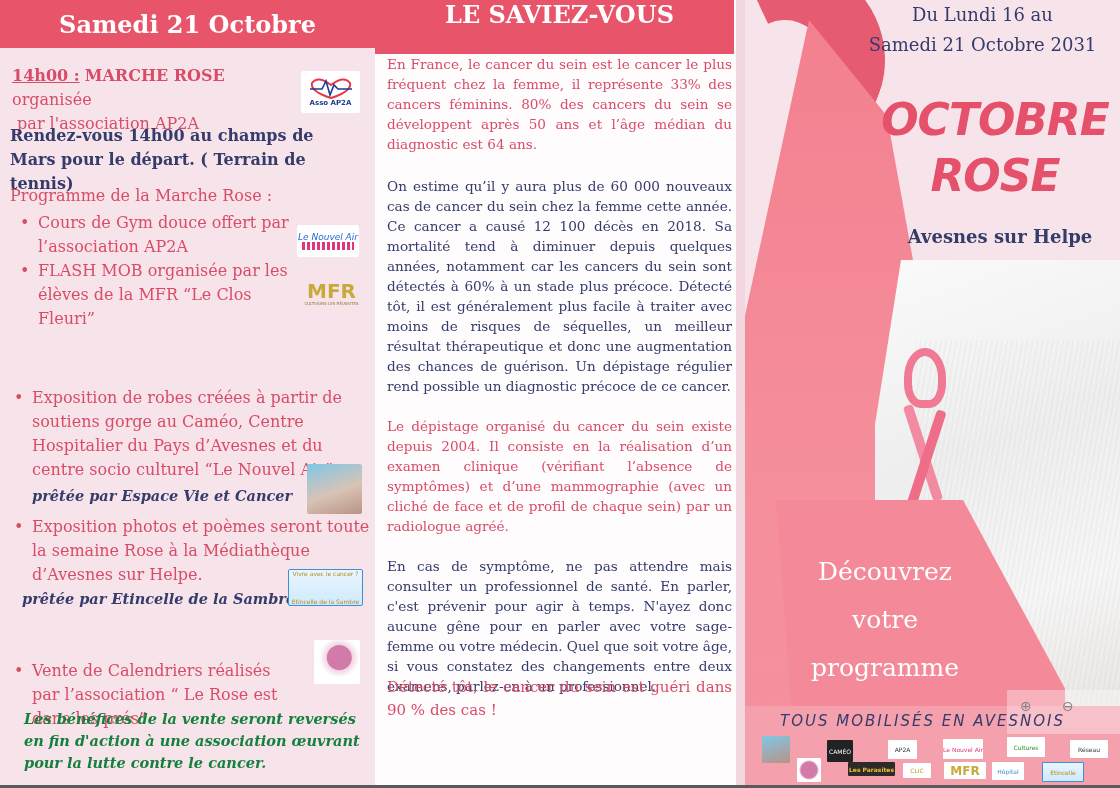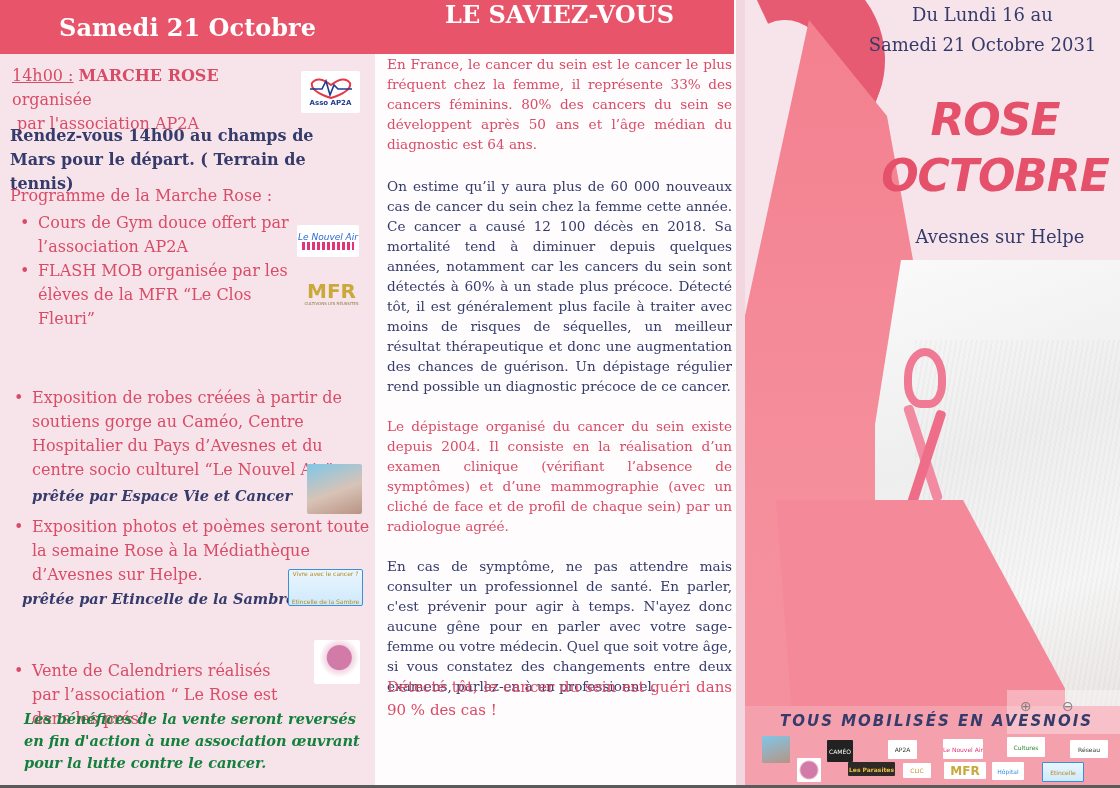--- a/index.html
+++ b/index.html
@@ -4,29 +4,29 @@
 <style>
   * { margin: 0; padding: 0; box-sizing: border-box; }
   html, body { width: 1120px; height: 788px; overflow: hidden; background: #5a5a5a; }
   body { position: relative; font-family: "DejaVu Serif", serif; }
 
   .page { position: absolute; left: 0; top: 0; width: 1120px; height: 785px; }
 
   
   .left { position: absolute; left: 0; top: 0; width: 375px; height: 785px; background: #f7e3ea; }
   .band { position: absolute; left: 0; background: #e8546a; color: #fff; display: flex; align-items: center; justify-content: center; font-weight: bold; }
-  .band.top { top: 0; width: 375px; height: 54px; font-size: 24px; }
+  .band.top { top: 0; width: 375px; height: 48px; font-size: 24px; }
   .band.mid { top: 321px; width: 375px; height: 61px; font-size: 24px; letter-spacing: 0.3px; }
 
   .rose { color: #d94c67; }
   .navy { color: #353b6b; }
 
   .l-block { position: absolute; font-size: 16px; line-height: 24px; }
   .marche { left: 12px; top: 64px; width: 290px; }
-  .marche .time { text-decoration: underline; font-weight: normal; margin-top: 14px; }
+  .marche .time { text-decoration: underline; font-weight: bold; margin-top: 14px; }
   .marche .bold { font-weight: bold; }
   .rdv { left: 10px; top: 124px; width: 350px; font-weight: bold; }
   .prog-title { left: 10px; top: 184px; width: 320px; }
 
   ul.bul { list-style: none; }
   ul.bul li { position: relative; padding-left: 28px; }
   ul.bul li::before { content: "•"; position: absolute; left: 10px; top: 0; color: #d94c67; }
   .prog-list { left: 10px; top: 211px; width: 300px; }
 
   .week1 { left: 4px; top: 386px; width: 372px; }
@@ -69,25 +69,25 @@
   .photo { position: absolute; left: 130px; top: 260px; width: 260px; height: 470px; background: linear-gradient(160deg,#fafafa 0%,#eeeeee 40%,#f6f6f6 70%,#e7e2df 100%); clip-path: polygon(10% 0, 100% 0, 100% 100%, 0 100%, 0 35%); }
   .photo-stripes { position: absolute; left: 170px; top: 340px; width: 210px; height: 380px; background: repeating-linear-gradient(100deg, rgba(0,0,0,0.025) 0 2px, transparent 2px 5px); }
   .mini-ribbon { position: absolute; left: 155px; top: 348px; width: 50px; height: 160px; }
   .mini-ribbon .loop { position: absolute; left: 4px; top: 0; width: 42px; height: 60px; border: 8px solid #f07a93; border-radius: 50% 50% 40% 40%; }
   .mini-ribbon .tail1 { position: absolute; left: 18px; top: 55px; width: 10px; height: 100px; background: #f28aa2; transform: rotate(-18deg); border-radius: 4px; }
   .mini-ribbon .tail2 { position: absolute; left: 20px; top: 60px; width: 10px; height: 110px; background: #ee6d89; transform: rotate(18deg); border-radius: 4px; }
   .cta-shape { position: absolute; left: -20px; top: 500px; width: 340px; height: 230px; background: #f4899a; clip-path: polygon(15% 0, 70% 0, 100% 82%, 100% 100%, 20% 100%); }
 
   .dates { position: absolute; left: 100px; top: 0; width: 275px; text-align: center; font-weight: normal; font-size: 18px; line-height: 30px; color: #353b6b; }
   .big-title { position: absolute; left: 125px; top: 92px; width: 250px; text-align: center; font-family: "DejaVu Sans", sans-serif; font-weight: bold; font-style: italic; font-size: 44px; line-height: 56px; color: #e5506a; letter-spacing: -1px; }
-  .city { position: absolute; left: 135px; top: 226px; width: 240px; text-align: center; font-weight: normal; font-size: 18px; color: #353b6b; }
+  .city { position: absolute; left: 135px; top: 226px; width: 240px; text-align: center; font-weight: bold; font-size: 18px; color: #353b6b; }
   .cta { position: absolute; left: 40px; top: 548px; width: 200px; text-align: center; color: #fff; font-size: 25px; line-height: 48px; font-family: "DejaVu Serif", serif; }
 
   .mobil-bar { position: absolute; left: 0; top: 706px; width: 375px; height: 79px; background: #f5a0ad; }
-  .mobil-title { position: absolute; left: 35px; top: 712px; font-family: "DejaVu Sans", sans-serif; font-style: italic; font-weight: bold; font-size: 15px; letter-spacing: 2px; color: #353b6b; }
+  .mobil-title { position: absolute; left: 35px; top: 712px; font-family: "DejaVu Sans", sans-serif; font-style: italic; font-weight: normal; font-size: 15px; letter-spacing: 2px; color: #353b6b; }
   .zoom-ctl { position: absolute; left: 262px; top: 690px; width: 113px; height: 44px; background: rgba(255,255,255,0.35); }
   .zoom-ctl span { position: absolute; top: 8px; font-size: 14px; color: #8a7f80; font-family: "DejaVu Sans", sans-serif; }
   .zoom-in { left: 13px; }
   .zoom-out { left: 55px; }
   .sponsor { position: absolute; background: #fff; border-radius: 1px; font-family: "DejaVu Sans", sans-serif; font-size: 6px; display: flex; align-items: center; justify-content: center; color: #333; overflow: hidden; }
 
   .bottom-bar { position: absolute; left: 0; top: 785px; width: 1120px; height: 3px; background: #5a5a5a; }
 </style>
 </head>
 <body>
@@ -172,25 +172,30 @@
         <div class="tail2"></div>
         <div class="loop"></div>
     </div>
     <div class="cta-shape"></div>
 
     <div class="dates">
       <div>Du Lundi 16 au</div>
       <div>Samedi 21 Octobre 2031</div>
     </div>
     <div class="big-title">
+      <div>OCTOBRE</div>
       <div>ROSE</div>
-      <div>OCTOBRE</div>
     </div>
     <div class="city">Avesnes sur Helpe</div>
 
+    <div class="cta">
+      <div>Découvrez</div>
+      <div>votre</div>
+      <div>programme</div>
+    </div>
 
     <div class="mobil-bar"></div>
     <div class="zoom-ctl">
       <span class="zoom-in">⊕</span>
       <span class="zoom-out">⊖</span>
     </div>
     <div class="mobil-title">TOUS MOBILISÉS EN AVESNOIS</div>
 
     <div class="sponsor" style="left:17px;top:736px;width:28px;height:27px;background:linear-gradient(160deg,#7fc7e8,#b89384);"></div>
     <div class="sponsor" style="left:82px;top:740px;width:26px;height:22px;background:#222;color:#fff;">CAMÉO</div>

